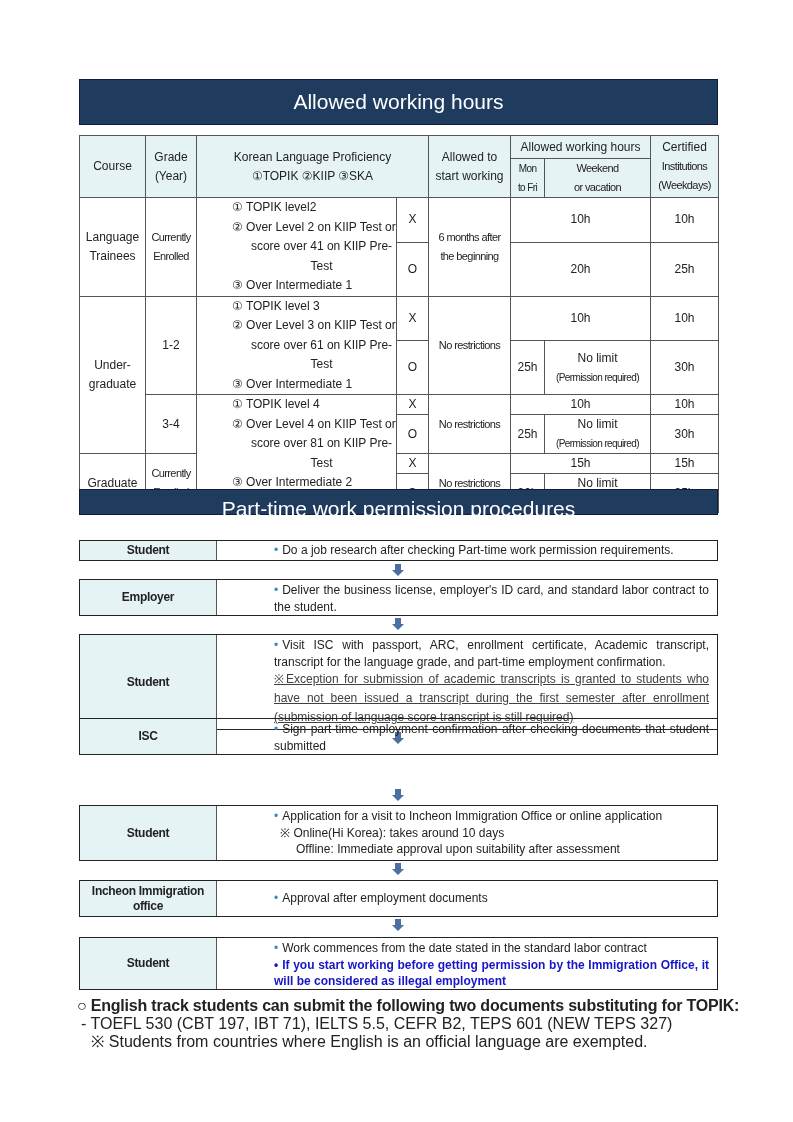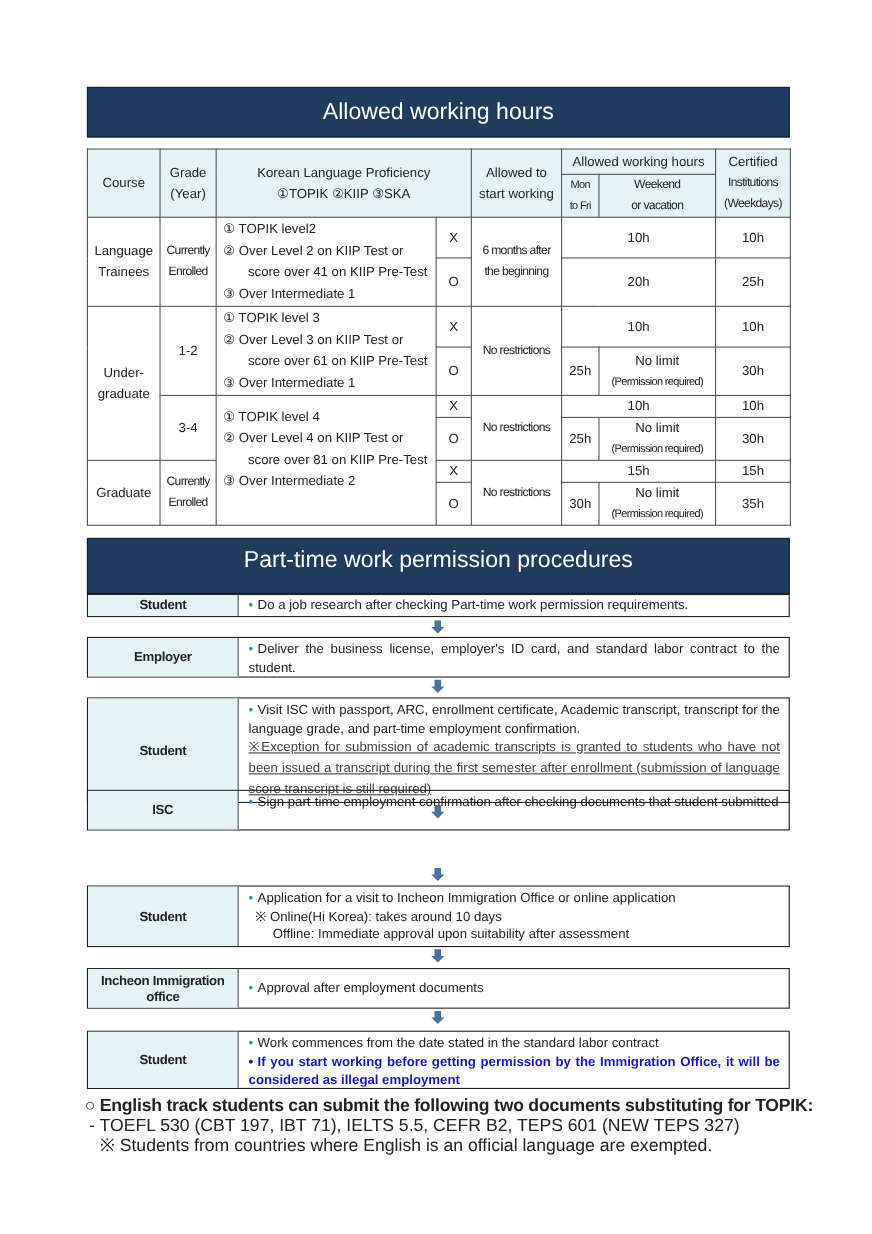--- a/index.html
+++ b/index.html
@@ -1,33 +1,33 @@
 <!DOCTYPE html>
 <html><head>
 <meta charset="utf-8">
 <style>
   html, body { margin:0; padding:0; background:#ffffff; }
   body { width:793px; height:1122px; position:relative; font-family:"Liberation Sans", sans-serif; color:#222; }
   .banner { position:absolute; left:79px; width:639px; background:#1f3c5f; color:#fff; border:1px solid #0e1e33; text-align:center; font-size:21px; box-sizing:border-box; }
   #banner1 { top:79px; height:46px; line-height:44px; }
-  #banner2 { top:489px; height:51px; line-height:38px; }
+  #banner2 { top:489px; height:26px; line-height:38px; }
 
   table.hours { position:absolute; left:79px; top:135px; width:640px; border-collapse:collapse; font-size:12px; table-layout:fixed; }
   table.hours td, table.hours th { border:1px solid #555; padding:0; text-align:center; vertical-align:middle; font-weight:normal; line-height:19px; }
   table.hours { border:1.5px solid #222; }
   table.hours th { background:#e6f3f5; }
   .cond { font-size:11px; letter-spacing:-0.6px; line-height:19px; }
   .tiny { font-size:10px; letter-spacing:-0.6px; }
   .prof { text-align:left !important; padding-left:6px !important; }
-  .prof div { line-height:19.5px; }
+  .prof div { line-height:19.5px;margin-left:29px; }
   .prof .ind { padding-left:15px;text-align:center; }
 
   .step { position:absolute; left:79px; width:639px; display:flex; border:1.5px solid #222; box-sizing:border-box; font-size:12px; }
   .step .who { width:136px; background:#e6f3f5; border-right:1px solid #555; font-weight:bold; font-size:12px; display:flex; align-items:center; justify-content:center; text-align:center; line-height:15px; flex-shrink:0; letter-spacing:-0.3px; }
-  .step .what { flex:1; padding:2px 8px 2px 9px; line-height:16.5px; text-align:justify; }
+  .step .what { flex:1; padding:2px 8px 2px 9px; line-height:16.5px; text-align:justify;margin-left:48px; }
   .bullet { color:#2f8fc2; margin-right:4px; }
   .red { color:#404040;text-decoration:underline; }
   .blue { color:#1616c8; font-weight:bold; }
   .blue .bullet { color:#1616c8; }
   .arrow { position:absolute; left:391px; width:14px; height:14px; }
   .footer { position:absolute; left:77px; font-size:16px; line-height:18px; }
 </style>
 </head>
 <body>
 

